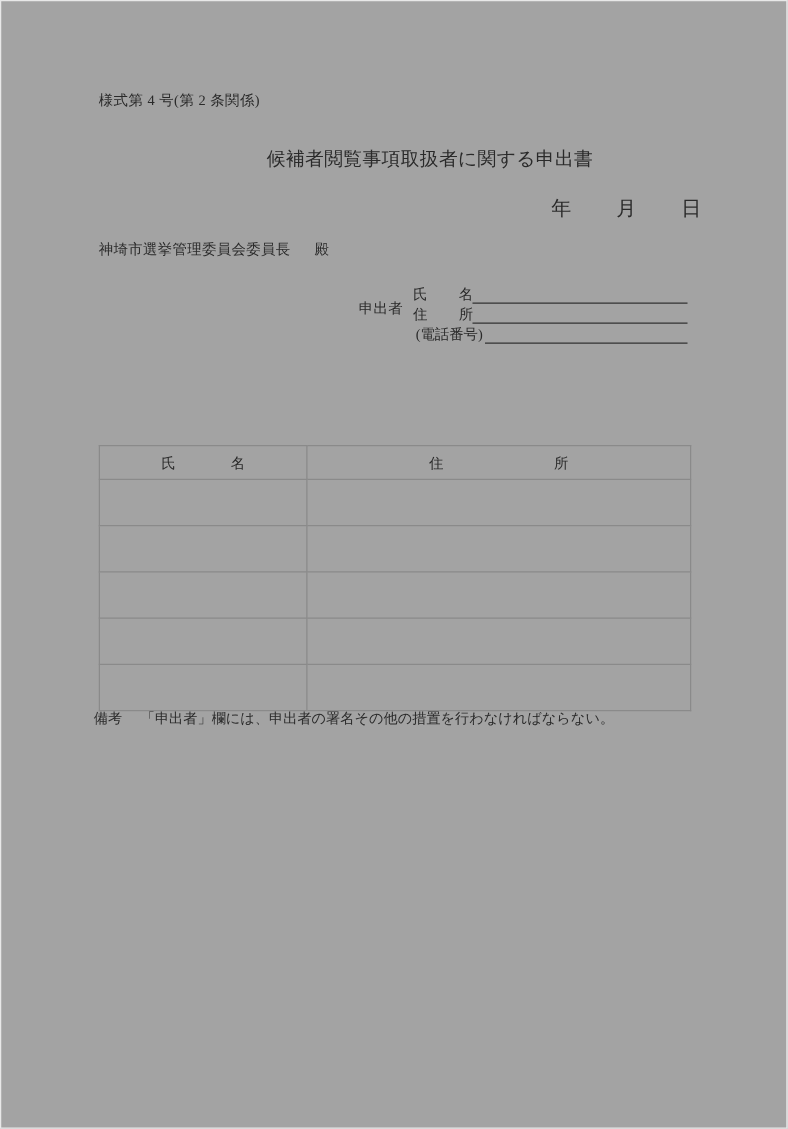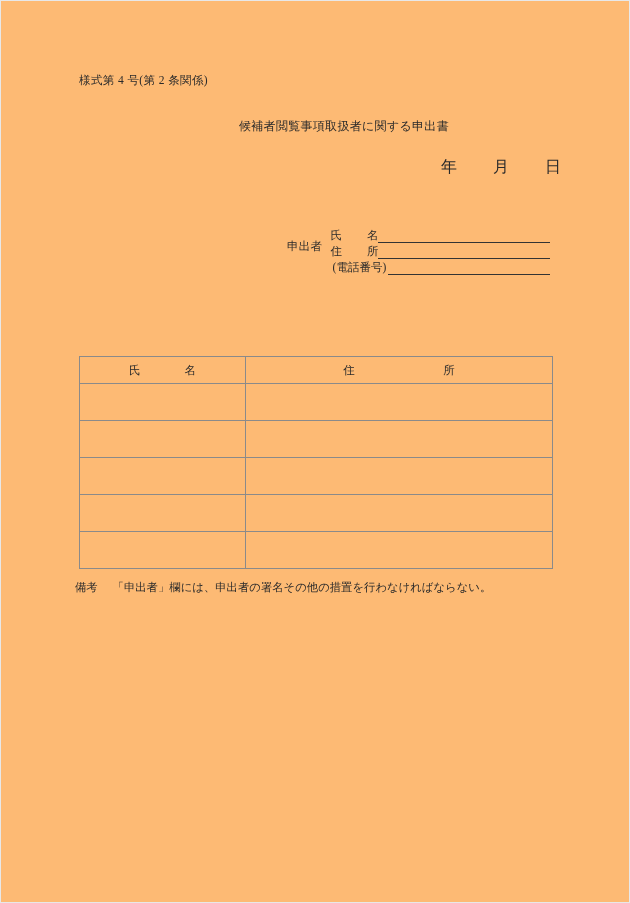--- a/index.html
+++ b/index.html
@@ -4,21 +4,21 @@
 <style>
   html, body {
     margin: 0;
     padding: 0;
     background: #ffffff;
   }
   .page {
     position: relative;
     width: 630px;
     height: 903px;
-    background: #fdba74;
+    background: #a3a3a3;
     border: 1px solid #e8e8e8;
     box-sizing: border-box;
     font-family: "Liberation Serif", "DejaVu Serif", serif;
     color: #2a2a2a;
     overflow: hidden;
   }
 
   
   .abs { position: absolute; white-space: nowrap; }
 
@@ -29,21 +29,21 @@
     font-size: 11.5px;
     letter-spacing: 0.4px;
   }
 
   
   .doc-title {
     left: 0;
     top: 117px;
     width: 630px;
     text-align: center;
-    font-size: 12px;
+    font-size: 15px;
     letter-spacing: 0.3px;
     padding-left: 56px;
     box-sizing: border-box;
   }
 
   
   .date-line {
     left: 440px;
     top: 156px;
     font-size: 16px;
@@ -141,41 +141,44 @@
   }
   .head-inner-addr { padding: 0 52px; }
   .body-cell { height: 34px; }
 
   
   .footer-note {
     left: 74px;
     top: 566px;
     font-size: 11.3px;
     letter-spacing: 0.05px;
-    margin-top: 13px;
   }
   .footer-note .note-label { margin-right: 12px; }
 </style>
 </head>
 <body>
 
 <div class="page">
 
   <div class="abs form-no">様式第 4 号(第 2 条関係)</div>
 
   <div class="abs doc-title">候補者閲覧事項取扱者に関する申出書</div>
 
   <div class="abs date-line">
     <span>年</span>
     <span class="date-gap"></span>
     <span>月</span>
     <span class="date-gap"></span>
     <span>日</span>
   </div>
 
+  <div class="abs addressee">
+    <span>神埼市選挙管理委員会委員長</span>
+    <span class="hon">殿</span>
+  </div>
 
   <div class="applicant-block">
     <div class="applicant-label">申出者</div>
     <div class="applicant-fields">
 
       <div class="field-row">
         <span class="field-label">
           <span>氏</span>
           <span>名</span>
         </span>

